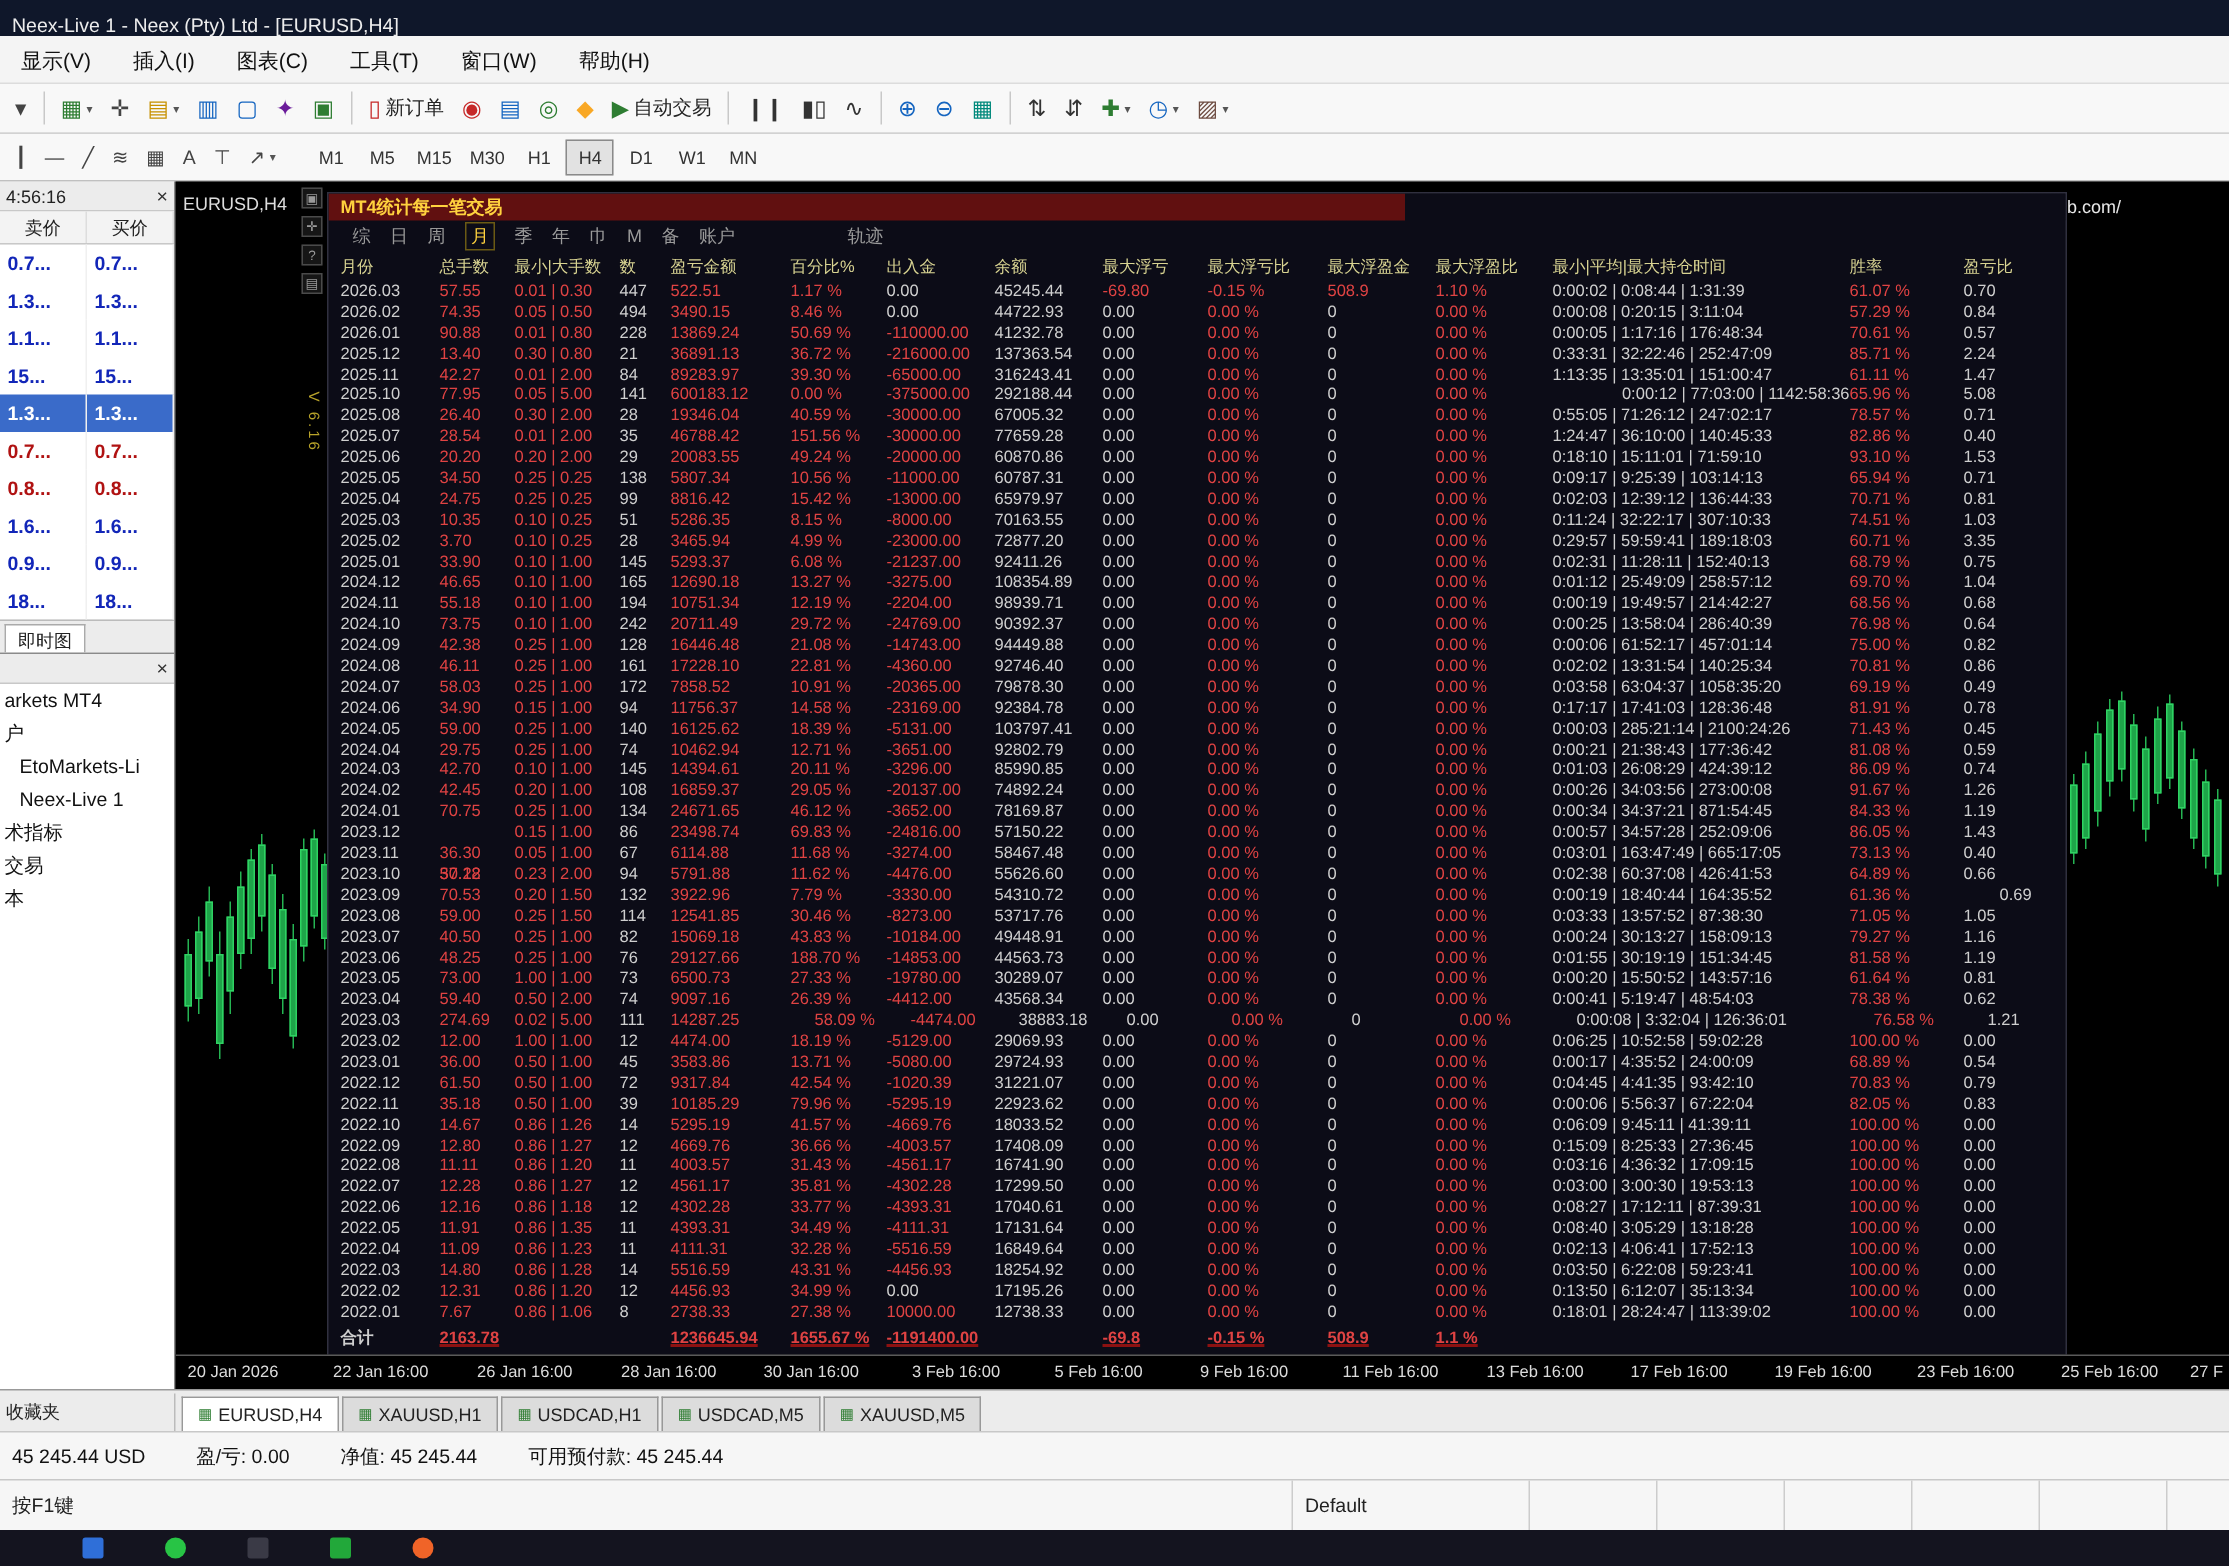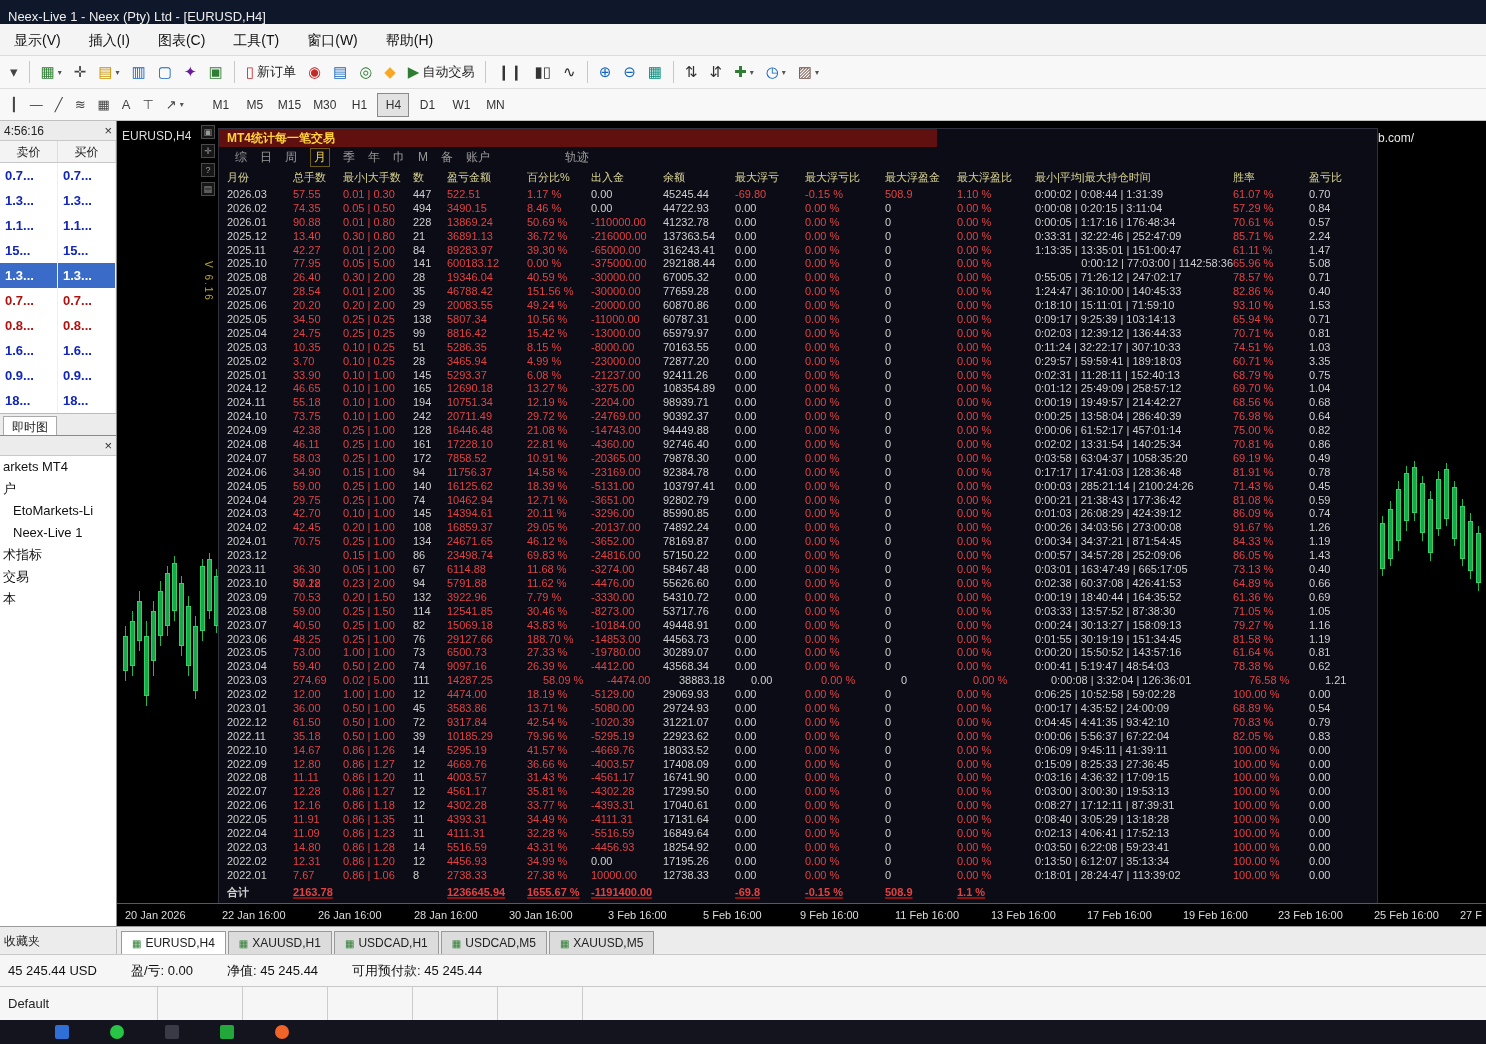--- a/index.html
+++ b/index.html
@@ -898,21 +898,21 @@
             <div class="scell red" style="width: 80px;">3922.96</div>
             <div class="scell red" style="width: 64px;">7.79 %</div>
             <div class="scell red" style="width: 72px;">-3330.00</div>
             <div class="scell wht" style="width: 72px;">54310.72</div>
             <div class="scell wht" style="width: 70px;">0.00</div>
             <div class="scell red" style="width: 80px;">0.00 %</div>
             <div class="scell wht" style="width: 72px;">0</div>
             <div class="scell red" style="width: 78px;">0.00 %</div>
             <div class="scell wht" style="width: 198px;">0:00:19 | 18:40:44 | 164:35:52</div>
             <div class="scell red" style="width: 76px;">61.36 %</div>
-            <div class="scell wht" style="width: 46px;">0.69</div>
+            <div class="scell wht" style="width: 46px; margin-left: 24px;">0.69</div>
           </div>
           <div class="srow">
             <div class="scell wht" style="width: 66px;">2023.08</div>
             <div class="scell red" style="width: 50px;">59.00</div>
             <div class="scell red" style="width: 70px;">0.25 | 1.50</div>
             <div class="scell wht" style="width: 34px;">114</div>
             <div class="scell red" style="width: 80px;">12541.85</div>
             <div class="scell red" style="width: 64px;">30.46 %</div>
             <div class="scell red" style="width: 72px;">-8273.00</div>
             <div class="scell wht" style="width: 72px;">53717.76</div>
@@ -1314,20 +1314,21 @@
 </div>
 
 <div class="statusbar">
   <span>45 245.44 USD</span>
   <span>盈/亏: 0.00</span>
   <span>净值: 45 245.44</span>
   <span>可用预付款: 45 245.44</span>
 </div>
 
 <div class="helpbar" id="helpbar">
+    <div class="hcellb" style="width: 862px;">按F1键</div>
     <div class="hcellb" style="width: 158px;">Default</div>
     <div class="hcellb" style="width: 85px;"></div>
     <div class="hcellb" style="width: 85px;"></div>
     <div class="hcellb" style="width: 85px;"></div>
     <div class="hcellb" style="width: 85px;"></div>
     <div class="hcellb" style="width: 85px;"></div>
     <div class="hcellb" style="flex: 1 1 0%; border-right: none;"></div>
   </div>
 
 <div class="taskbar" id="taskbar">

